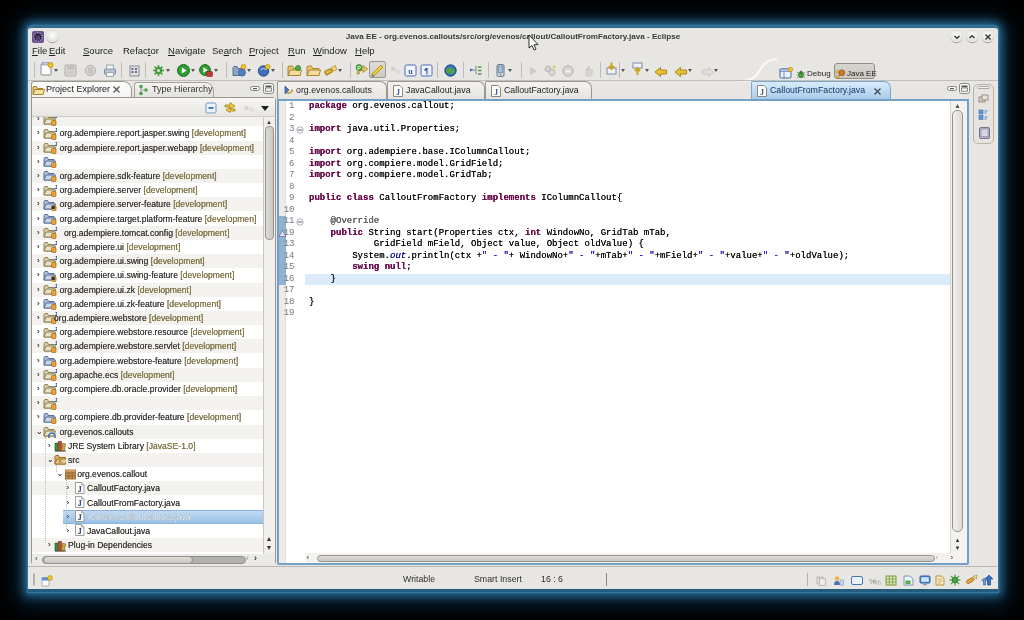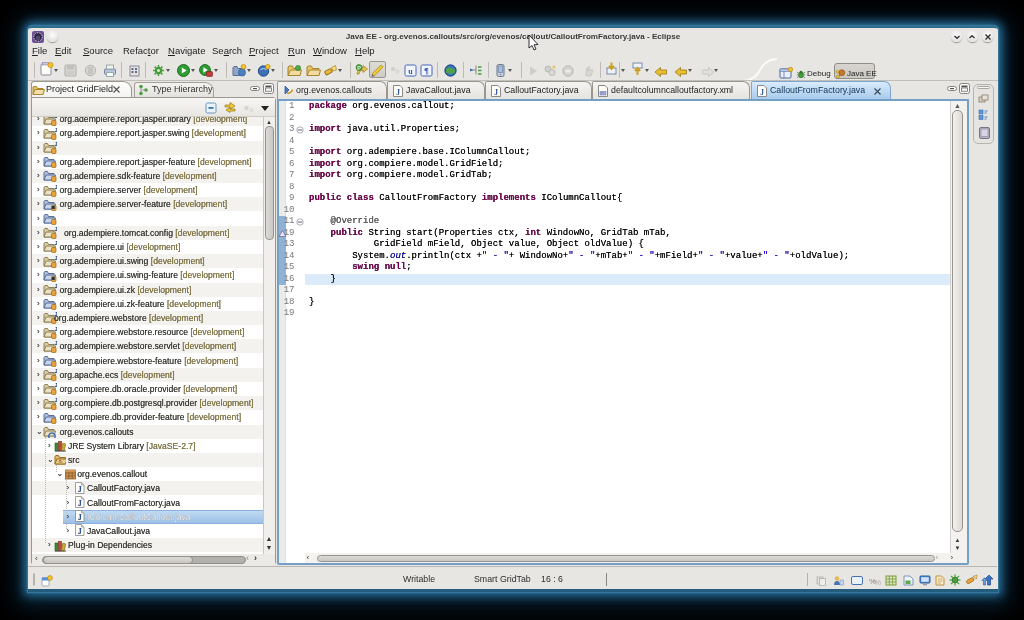--- a/index.html
+++ b/index.html
@@ -56,21 +56,21 @@
 <div class="circbtn" style="left:954px;top:3px">
       <svg width="8" height="8" viewBox="0 0 8 8">
         <path d="M1.5 1.5 L6.5 6.5 M6.5 1.5 L1.5 6.5" fill="none" stroke="#333" stroke-width="1.4"></path>
       </svg>
     </div>
 <svg class="abs" style="left:500px;top:7px;z-index:99" width="12" height="18">
       <path d="M1 0 L1 13 L4 10.5 L6 15 L8 14 L6 9.8 L10 9.5 Z" fill="#fff" stroke="#000" stroke-width="0.8"></path>
     </svg>
 <div class="menu" style="left:0;width:969px">
 <span style="left:4px"><u>F</u>ile</span>
-<span style="left:27px"><u>E</u>dit</span>
+<span style="left:21px"><u>E</u>dit</span>
 <span style="left:55px"><u>S</u>ource</span>
 <span style="left:95px">Refac<u>t</u>or</span>
 <span style="left:140px"><u>N</u>avigate</span>
 <span style="left:184px">Se<u>a</u>rch</span>
 <span style="left:221px"><u>P</u>roject</span>
 <span style="left:260px"><u>R</u>un</span>
 <span style="left:285px"><u>W</u>indow</span>
 <span style="left:327px"><u>H</u>elp</span>
 </div>
 <div class="tbsep" style="left:5.5px"></div>
@@ -291,21 +291,21 @@
 #status{position:absolute;left:0;top:537.5px;width:969px;height:24px;border-top:1px solid #bab7b2;font-size:8.8px;color:#2e2e2e}
 .stxt{position:absolute;top:8px}
 #rstrip{position:absolute;left:945px;top:56px;width:21px;height:60px;background:#e6e4e1;border:1px solid #b8b5b0;border-radius:5px}
 </style>
 <div id="lptab"></div>
     <div id="lptab2"></div>
 <svg class="abs" style="left:4px;top:55.5px" width="13" height="12">
       <path d="M1 3 L1 10.5 L11 10.5 L11 4.5 L5.5 4.5 L4.5 2.5 L2 2.5 Z" fill="#e8c56a" stroke="#a8862a"></path>
       <path d="M1 10.5 L3 5.5 L12.5 5.5 L11 10.5 Z" fill="#f4dfa8" stroke="#a8862a"></path>
     </svg>
-<div class="abs" style="left:18px;top:55.5px;font-size:9px;color:#222">Project GridField</div>
+<div class="abs" style="left:18px;top:55.5px;font-size:9px;color:#222">Project Explorer</div>
 <svg class="abs" style="left:84px;top:57px" width="9" height="9">
       <path d="M1.5 1.5 L7.5 7.5 M7.5 1.5 L1.5 7.5" stroke="#555" stroke-width="1.2"></path>
     </svg>
 <svg class="abs" style="left:110px;top:55.5px" width="11" height="12">
       <circle cx="3" cy="2.5" r="1.8" fill="#4aa040"></circle>
       <circle cx="3" cy="9.5" r="1.8" fill="#4aa040"></circle>
       <circle cx="8" cy="6" r="1.8" fill="#4aa040"></circle>
       <path d="M3 4 L3 8 M4.5 6 L6.5 6" stroke="#777" stroke-width=".8"></path>
     </svg>
 <div class="abs" style="left:124px;top:55.5px;font-size:9px;color:#333">Type Hierarchy</div>
@@ -335,49 +335,48 @@
 <div class="abs" style="left:233px;top:78px;width:0;height:0;border-left:4px solid transparent;border-right:4px solid transparent;border-top:5px solid #222"></div>
 <div id="tree">
 <div class="trow" style="top:-4.9px;background:#f4f2ef;">
         <span class="tarr" style="left:5px;top:0">›</span>
         <span class="ticn" style="left:10.5px"><svg width="14" height="13">
             <path d="M1 3.5 L1 11 L11 11 L11 4.5 L5.5 4.5 L4.5 2.5 L1.8 2.5 Z" fill="#d9cdaa" stroke="#8d8055"></path>
             <path d="M1 11 L3 6 L12.5 6 L11 11 Z" fill="#ece1c4" stroke="#8d8055"></path>
             <rect x="8.5" y="7.5" width="4.5" height="5" rx="1" fill="#e8a33c" stroke="#9a6510" stroke-width=".7"></rect>
             <text x="11.5" y="5" font-size="6" font-weight="bold" fill="#2a52a0" font-family="Liberation Sans">J</text>
           </svg></span>
-        <span class="tlbl" style="left:27.5px">org.adempiere.report.jasper.library <span class="dev">[development]</span></span>
       </div>
       <div class="trow" style="top:9.3px;">
         <span class="tarr" style="left:5px;top:0">›</span>
         <span class="ticn" style="left:10.5px"><svg width="14" height="13">
             <path d="M1 3.5 L1 11 L11 11 L11 4.5 L5.5 4.5 L4.5 2.5 L1.8 2.5 Z" fill="#d9cdaa" stroke="#8d8055"></path>
             <path d="M1 11 L3 6 L12.5 6 L11 11 Z" fill="#ece1c4" stroke="#8d8055"></path>
             <rect x="8.5" y="7.5" width="4.5" height="5" rx="1" fill="#e8a33c" stroke="#9a6510" stroke-width=".7"></rect>
             <text x="11.5" y="5" font-size="6" font-weight="bold" fill="#2a52a0" font-family="Liberation Sans">J</text>
           </svg></span>
         <span class="tlbl" style="left:27.5px">org.adempiere.report.jasper.swing <span class="dev">[development]</span></span>
       </div>
       <div class="trow" style="top:23.5px;background:#f4f2ef;">
         <span class="tarr" style="left:5px;top:0">›</span>
         <span class="ticn" style="left:10.5px"><svg width="14" height="13">
             <path d="M1 3.5 L1 11 L11 11 L11 4.5 L5.5 4.5 L4.5 2.5 L1.8 2.5 Z" fill="#d9cdaa" stroke="#8d8055"></path>
             <path d="M1 11 L3 6 L12.5 6 L11 11 Z" fill="#ece1c4" stroke="#8d8055"></path>
             <rect x="8.5" y="7.5" width="4.5" height="5" rx="1" fill="#e8a33c" stroke="#9a6510" stroke-width=".7"></rect>
             <text x="11.5" y="5" font-size="6" font-weight="bold" fill="#2a52a0" font-family="Liberation Sans">J</text>
           </svg></span>
+        <span class="tlbl" style="left:27.5px">org.adempiere.report.jasper.webapp <span class="dev">[development]</span></span>
       </div>
       <div class="trow" style="top:37.7px;">
         <span class="tarr" style="left:5px;top:0">›</span>
         <span class="ticn" style="left:10.5px"><svg width="14" height="13">
             <path d="M1 3.5 L1 11 L11 11 L11 4.5 L5.5 4.5 L4.5 2.5 L1.8 2.5 Z" fill="#aebedf" stroke="#5a6f93"></path>
             <path d="M1 11 L3 6 L12.5 6 L11 11 Z" fill="#c8d4ea" stroke="#5a6f93"></path>
             <rect x="8.5" y="7.5" width="4.5" height="5" rx="1" fill="#e8a33c" stroke="#9a6510" stroke-width=".7"></rect>
           </svg></span>
-        <span class="tlbl" style="left:27.5px">org.adempiere.report.jasper-feature <span class="dev">[development]</span></span>
       </div>
       <div class="trow" style="top:51.9px;background:#f4f2ef;">
         <span class="tarr" style="left:5px;top:0">›</span>
         <span class="ticn" style="left:10.5px"><svg width="14" height="13">
             <path d="M1 3.5 L1 11 L11 11 L11 4.5 L5.5 4.5 L4.5 2.5 L1.8 2.5 Z" fill="#aebedf" stroke="#5a6f93"></path>
             <path d="M1 11 L3 6 L12.5 6 L11 11 Z" fill="#c8d4ea" stroke="#5a6f93"></path>
             <rect x="8.5" y="7.5" width="4.5" height="5" rx="1" fill="#e8a33c" stroke="#9a6510" stroke-width=".7"></rect>
           </svg></span>
         <span class="tlbl" style="left:27.5px">org.adempiere.sdk-feature <span class="dev">[development]</span></span>
       </div>
@@ -401,20 +400,21 @@
           </svg></span>
         <span class="tlbl" style="left:27.5px">org.adempiere.server-feature <span class="dev">[development]</span></span>
       </div>
       <div class="trow" style="top:94.5px;">
         <span class="tarr" style="left:5px;top:0">›</span>
         <span class="ticn" style="left:10.5px"><svg width="14" height="13">
             <path d="M1 3.5 L1 11 L11 11 L11 4.5 L5.5 4.5 L4.5 2.5 L1.8 2.5 Z" fill="#aebedf" stroke="#5a6f93"></path>
             <path d="M1 11 L3 6 L12.5 6 L11 11 Z" fill="#c8d4ea" stroke="#5a6f93"></path>
             <rect x="8.5" y="7.5" width="4.5" height="5" rx="1" fill="#e8a33c" stroke="#9a6510" stroke-width=".7"></rect>
           </svg></span>
+        <span class="tlbl" style="left:27.5px">org.adempiere.target.platform-feature <span class="dev">[developmen]</span></span>
       </div>
       <div class="trow" style="top:108.7px;background:#f4f2ef;">
         <span class="tarr" style="left:5px;top:0">›</span>
         <span class="ticn" style="left:10.5px"><svg width="14" height="13">
             <path d="M1 3.5 L1 11 L11 11 L11 4.5 L5.5 4.5 L4.5 2.5 L1.8 2.5 Z" fill="#d9cdaa" stroke="#8d8055"></path>
             <path d="M1 11 L3 6 L12.5 6 L11 11 Z" fill="#ece1c4" stroke="#8d8055"></path>
             <rect x="8.5" y="7.5" width="4.5" height="5" rx="1" fill="#e8a33c" stroke="#9a6510" stroke-width=".7"></rect>
             <text x="11.5" y="5" font-size="6" font-weight="bold" fill="#2a52a0" font-family="Liberation Sans">J</text>
           </svg></span>
         <span class="tlbl" style="left:32px">org.adempiere.tomcat.config <span class="dev">[development]</span></span>
@@ -528,21 +528,20 @@
         <span class="tlbl" style="left:27.5px">org.compiere.db.oracle.provider <span class="dev">[development]</span></span>
       </div>
       <div class="trow" style="top:279.1px;background:#f4f2ef;">
         <span class="tarr" style="left:5px;top:0">›</span>
         <span class="ticn" style="left:10.5px"><svg width="14" height="13">
             <path d="M1 3.5 L1 11 L11 11 L11 4.5 L5.5 4.5 L4.5 2.5 L1.8 2.5 Z" fill="#d9cdaa" stroke="#8d8055"></path>
             <path d="M1 11 L3 6 L12.5 6 L11 11 Z" fill="#ece1c4" stroke="#8d8055"></path>
             <rect x="8.5" y="7.5" width="4.5" height="5" rx="1" fill="#e8a33c" stroke="#9a6510" stroke-width=".7"></rect>
             <text x="11.5" y="5" font-size="6" font-weight="bold" fill="#2a52a0" font-family="Liberation Sans">J</text>
           </svg></span>
-        <span class="tlbl" style="left:27.5px">org.compiere.db.postgresql.provider <span class="dev">[development]</span></span>
       </div>
       <div class="trow" style="top:293.3px;">
         <span class="tarr" style="left:5px;top:0">›</span>
         <span class="ticn" style="left:10.5px"><svg width="14" height="13">
             <path d="M1 3.5 L1 11 L11 11 L11 4.5 L5.5 4.5 L4.5 2.5 L1.8 2.5 Z" fill="#aebedf" stroke="#5a6f93"></path>
             <path d="M1 11 L3 6 L12.5 6 L11 11 Z" fill="#c8d4ea" stroke="#5a6f93"></path>
             <rect x="8.5" y="7.5" width="4.5" height="5" rx="1" fill="#e8a33c" stroke="#9a6510" stroke-width=".7"></rect>
           </svg></span>
         <span class="tlbl" style="left:27.5px">org.compiere.db.provider-feature <span class="dev">[development]</span></span>
       </div>
@@ -556,21 +555,21 @@
         <span class="tlbl" style="left:27.5px">org.evenos.callouts</span>
       </div>
       <div class="trow" style="top:321.7px;">
         <span class="tarr" style="left:16px;top:0">›</span>
         <span class="ticn" style="left:21.5px"><svg width="12" height="13">
             <rect x="1" y="4" width="3" height="8" fill="#3f8c3a" stroke="#1e5c18" stroke-width=".6"></rect>
             <rect x="4.5" y="2.5" width="3" height="9.5" fill="#b84a3a" stroke="#7c2a1a" stroke-width=".6"></rect>
             <rect x="8" y="4.5" width="3" height="7.5" fill="#caa83c" stroke="#8a6a10" stroke-width=".6" transform="rotate(12 9.5 8)"></rect>
             <path d="M1 12 L13 12" stroke="#555" stroke-width="1"></path>
           </svg></span>
-        <span class="tlbl" style="left:36px">JRE System Library <span class="dev">[JavaSE-2.7]</span></span>
+        <span class="tlbl" style="left:36px">JRE System Library <span class="dev">[JavaSE-1.0]</span></span>
       </div>
       <div class="trow" style="top:335.9px;background:#f4f2ef;">
         <span class="tarr" style="left:15px;top:0">⌄</span>
         <span class="ticn" style="left:21.5px"><svg width="12.5" height="13">
             <path d="M1 3.5 L1 11 L11.5 11 L11.5 4.5 L5.5 4.5 L4.5 2.5 L1.8 2.5 Z" fill="#e0b268" stroke="#9a6e1e"></path>
             <path d="M1 11 L3 6 L13 6 L11.5 11 Z" fill="#edcf96" stroke="#9a6e1e"></path>
             <path d="M5 7.5 L7 7.5 M4.5 9 L8.5 9" stroke="#8a5e10" stroke-width=".8"></path>
           </svg></span>
         <span class="tlbl" style="left:36px">src</span>
       </div>
@@ -659,28 +658,20 @@
           <text x="5" y="9.5" font-size="7.5" font-weight="bold" fill="#2a52a0" text-anchor="middle" font-family="Liberation Serif">J</text>
         </svg></span>
       <span class="lbl" style="left:18px">JavaCallout.java</span>
     </div>
     <div class="etab" style="left:457px;top:53px;width:107px">
       <span style="position:absolute;left:5px;top:2.5px"><svg width="10" height="12">
           <path d="M0.5 0.5 L7 0.5 L9.5 3 L9.5 11.5 L0.5 11.5 Z" fill="#fffef6" stroke="#8a888a"></path>
           <text x="5" y="9.5" font-size="7.5" font-weight="bold" fill="#2a52a0" text-anchor="middle" font-family="Liberation Serif">J</text>
         </svg></span>
       <span class="lbl" style="left:18px">CalloutFactory.java</span>
-    </div>
-    <div class="etab" style="left:564px;top:53px;width:157.5px">
-      <span style="position:absolute;left:5px;top:2.5px"><svg width="10" height="12">
-          <path d="M0.5 0.5 L7 0.5 L9.5 3 L9.5 11.5 L0.5 11.5 Z" fill="#fffef6" stroke="#8a888a"></path>
-          <rect x="2" y="6.5" width="6" height="3.5" fill="#aab6e0" stroke="#5a66a0" stroke-width=".5"></rect>
-          <path d="M3 8.8 L4.5 7.2 L6 8.8" stroke="#5a66a0" fill="none" stroke-width=".7"></path>
-        </svg></span>
-      <span class="lbl" style="left:18px">defaultcolumncalloutfactory.xml</span>
     </div>
     <div class="etab etab-act" style="left:723px;top:53px;width:140px">
       <span style="position:absolute;left:5px;top:2.5px"><svg width="10" height="12">
           <path d="M0.5 0.5 L7 0.5 L9.5 3 L9.5 11.5 L0.5 11.5 Z" fill="#fffef6" stroke="#8a888a"></path>
           <text x="5" y="9.5" font-size="7.5" font-weight="bold" fill="#2a52a0" text-anchor="middle" font-family="Liberation Serif">J</text>
         </svg></span>
       <span class="lbl" style="left:18px">CalloutFromFactory.java</span>
       <svg style="position:absolute;right:8px;top:4.5px" width="9" height="9">
         <path d="M1.5 1.5 L7.5 7.5 M7.5 1.5 L1.5 7.5" stroke="#3a4a5a" stroke-width="1.2"></path>
       </svg>
@@ -768,21 +759,21 @@
       <rect x="2" y="2" width="7" height="7.5" fill="#d8d4e4" stroke="#8884a0" stroke-width=".6"></rect>
     </svg>
 <div id="status"></div>
 <div class="abs" style="left:5px;top:545px;width:2px;height:13px;background:#fbfaf9;border:1px solid #b5b2ad;border-radius:2px"></div>
 <svg class="abs" style="left:13px;top:547px" width="12" height="12">
       <rect x="1" y="2.5" width="7" height="8.5" rx="1" fill="#fdfdf8" stroke="#8a88a0" stroke-width=".7"></rect>
       <rect x="1" y="2.5" width="7" height="3" fill="#5a92d8"></rect>
       <circle cx="9" cy="3" r="2.4" fill="#f4c430" stroke="#b08000" stroke-width=".6"></circle>
     </svg>
 <div class="stxt" style="position:absolute;left:375px;top:546px;font-size:8.8px;color:#2e2e2e">Writable</div>
-<div class="stxt" style="position:absolute;left:446px;top:546px;font-size:8.8px;color:#2e2e2e">Smart GridTab</div>
+<div class="stxt" style="position:absolute;left:446px;top:546px;font-size:8.8px;color:#2e2e2e">Smart Insert</div>
 <div class="stxt" style="position:absolute;left:513px;top:546px;font-size:8.8px;color:#2e2e2e">16 : 6</div>
 <div class="abs" style="left:578px;top:545px;width:1px;height:13px;background:#8a8884"></div>
 <div class="abs" style="left:779px;top:545px;width:1px;height:13px;background:#b5b2ad"></div>
 <div class="abs" style="left:788px;top:544px"><svg width="11" height="11">
         <rect x="1" y="2" width="6" height="7" fill="#e2e0dc" stroke="#a8a6a2" stroke-width=".7"></rect>
         <rect x="3.5" y="3.5" width="6" height="7" fill="#efedea" stroke="#a8a6a2" stroke-width=".7"></rect>
       </svg></div>
 <div class="abs" style="left:805px;top:544px"><svg width="11" height="11">
         <circle cx="4" cy="3.5" r="2.2" fill="#e8b84a"></circle>
         <path d="M1 10 Q1 6 4 6 Q7 6 7 10 Z" fill="#4a72b0"></path>

